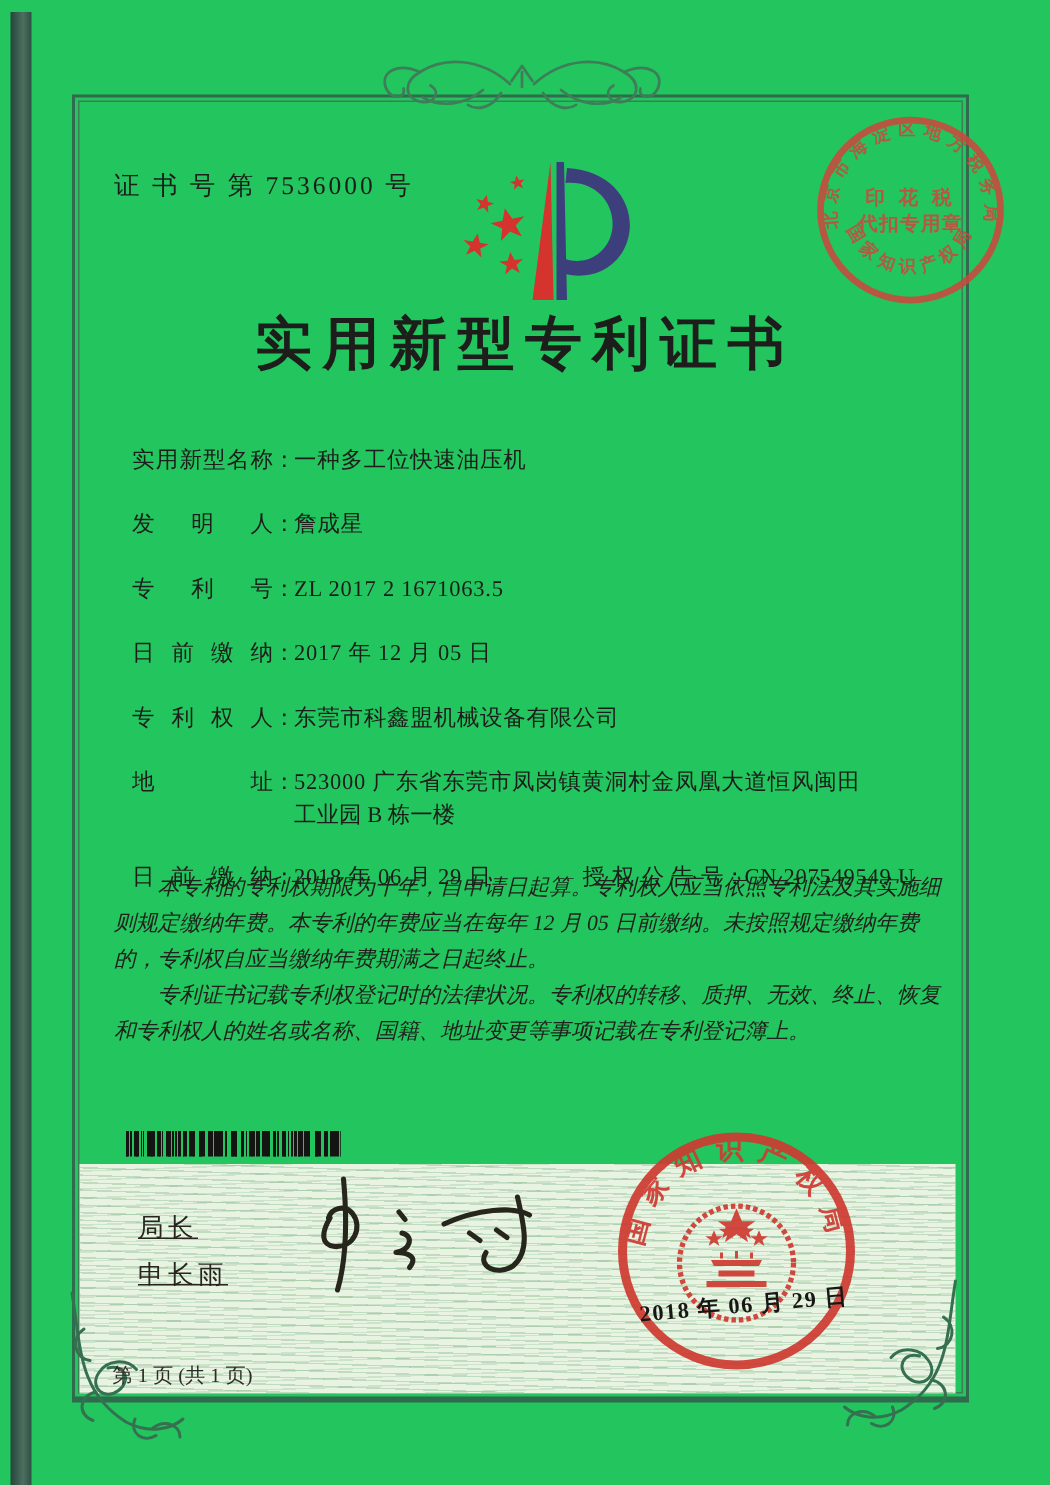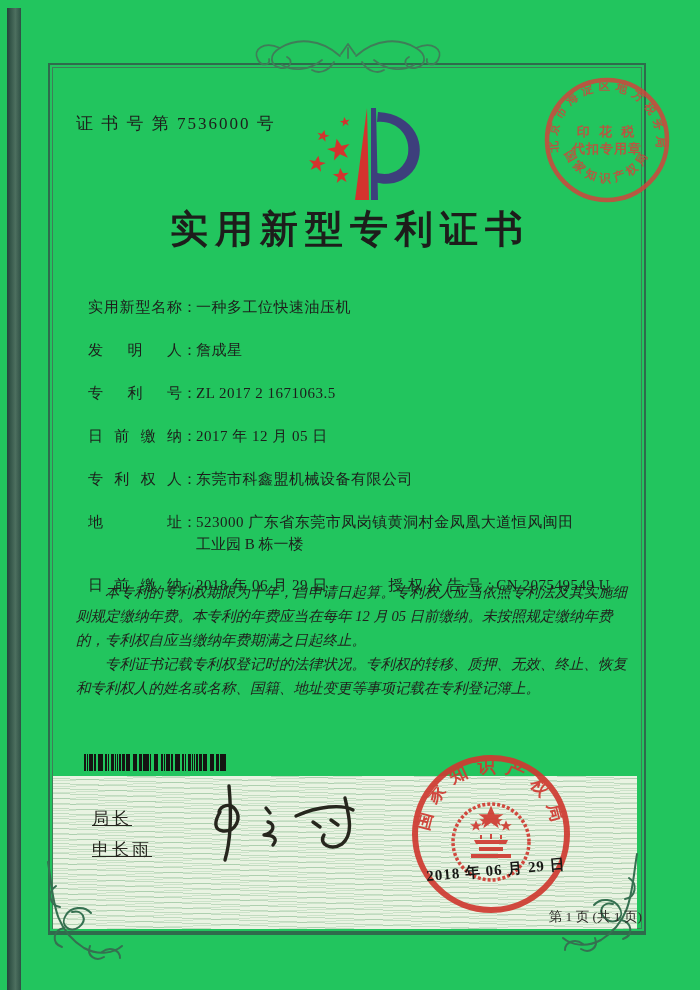--- a/index.html
+++ b/index.html
@@ -29,21 +29,21 @@
         background-image:repeating-linear-gradient(2deg,rgba(104,168,116,.32) 0 1px,transparent 1px 5px),
         repeating-linear-gradient(-2deg,rgba(104,168,116,.22) 0 1px,transparent 1px 6px);}
   .barcode{position:absolute;left:84px;top:754px;width:143px;height:17px;
            background-image:repeating-linear-gradient(90deg,#141412 0 2px,transparent 2px 3px,#141412 3px 4px,transparent 4px 7px),
            repeating-linear-gradient(90deg,#141412 0 1px,transparent 1px 5px,#141412 5px 8px,transparent 8px 11px);}
   .officer{position:absolute;left:92px;top:803px;font-size:17px;line-height:31px;letter-spacing:3px;color:#26261f;text-decoration:underline;}
   .signature{position:absolute;left:196px;top:778px;}
   .seal{position:absolute;left:403px;top:746px;}
   .seal-date{position:absolute;left:408px;top:861px;width:176px;text-align:center;font-size:15px;
              letter-spacing:1px;color:#171715;transform:rotate(-5deg);font-weight:bold;}
-  .footer{position:absolute;left:48px;top:908px;width:594px;text-align:right;font-size:13.5px;color:#2c2c27;}
+  .footer{position:absolute;left:48px;top:908px;width:594px;text-align:left;font-size:13.5px;color:#2c2c27;padding-left:27px;}
   .stamp{position:absolute;left:541px;top:74px;}
   .fl-top{position:absolute;left:248px;top:34px;}
   .fl-bl{position:absolute;left:42px;top:860px;}
   .fl-br{position:absolute;left:558px;top:852px;}
 </style>
 </head>
 <body>
 
 <div class="page">
 

